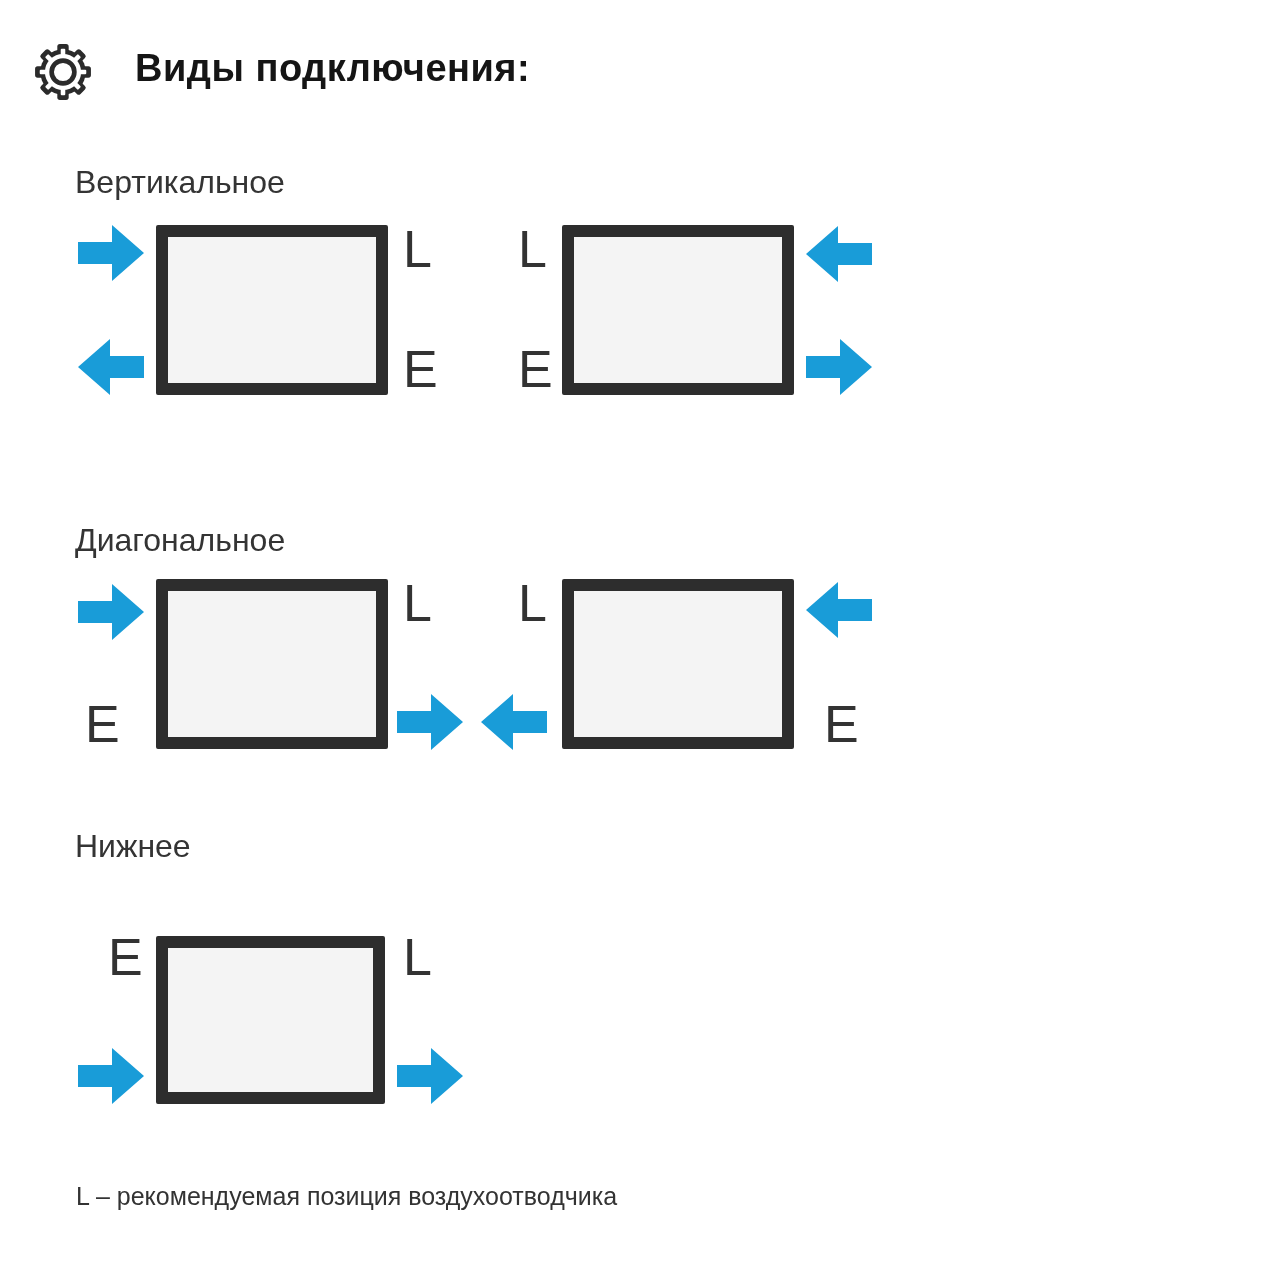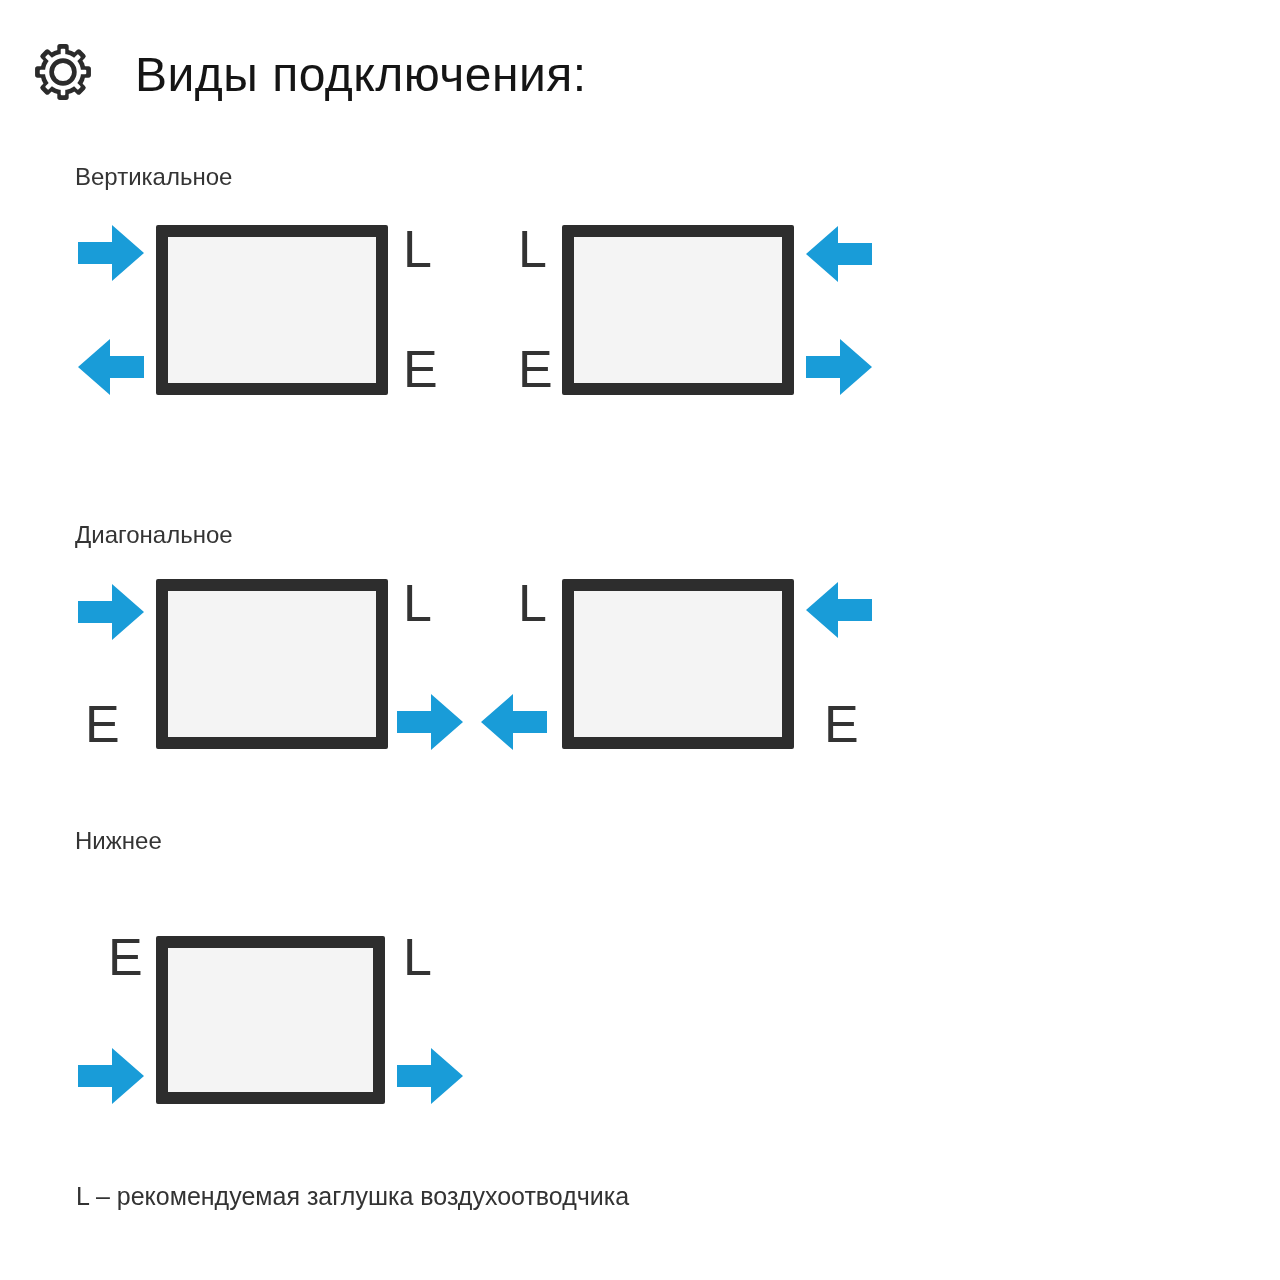--- a/index.html
+++ b/index.html
@@ -10,25 +10,25 @@
   }
   html,body{margin:0;padding:0;}
   body{
     width:1280px;height:1280px;background:var(--bg);
     font-family:"Liberation Sans","DejaVu Sans",sans-serif;
     color:#2f2f2f;position:relative;overflow:hidden;
   }
   .stage{position:absolute;inset:0;}
   .abs{position:absolute;}
   .page-title{
-    font-size:48px;font-weight:400;color:#151515;letter-spacing:0.5px;
+    font-size:38px;font-weight:700;color:#151515;letter-spacing:0.5px;
     line-height:1.2;white-space:nowrap;
   }
   .sec-title{
-    font-size:24px;font-weight:400;color:#343434;line-height:1.2;white-space:nowrap;
+    font-size:32px;font-weight:400;color:#343434;line-height:1.2;white-space:nowrap;
   }
   .panel{
     box-sizing:border-box;width:232px;height:170px;
     border:12px solid var(--dark);background:var(--fill);border-radius:2px;
   }
   .panel.p3{width:229px;height:168px;}
   .lbl{
     font-size:52px;font-weight:300;color:#333333;line-height:1;white-space:nowrap;
   }
   .arrow{width:66px;height:56px;color:var(--accent);display:block;}
@@ -109,16 +109,16 @@
   <div class="abs panel p3" style="left:156px;top:936px;"></div>
   <div class="abs lbl" style="left:403px;top:931px;">L</div>
   <svg class="abs arrow" style="left:78px;top:1048px;" viewBox="0 0 66 56">
     <polygon fill="currentColor" points="0,17 34,17 34,0 66,28 34,56 34,39 0,39"></polygon>
     </svg>
   <svg class="abs arrow" style="left:397px;top:1048px;" viewBox="0 0 66 56">
     <polygon fill="currentColor" points="0,17 34,17 34,0 66,28 34,56 34,39 0,39"></polygon>
     </svg>
 
   <div class="abs legend" style="left:76px;top:1178px;">
-    <div>L – рекомендуемая заглушка воздухоотводчика</div>
+    <div>L – рекомендуемая позиция воздухоотводчика</div>
   </div>
 
 </div>
 
 </body></html>

